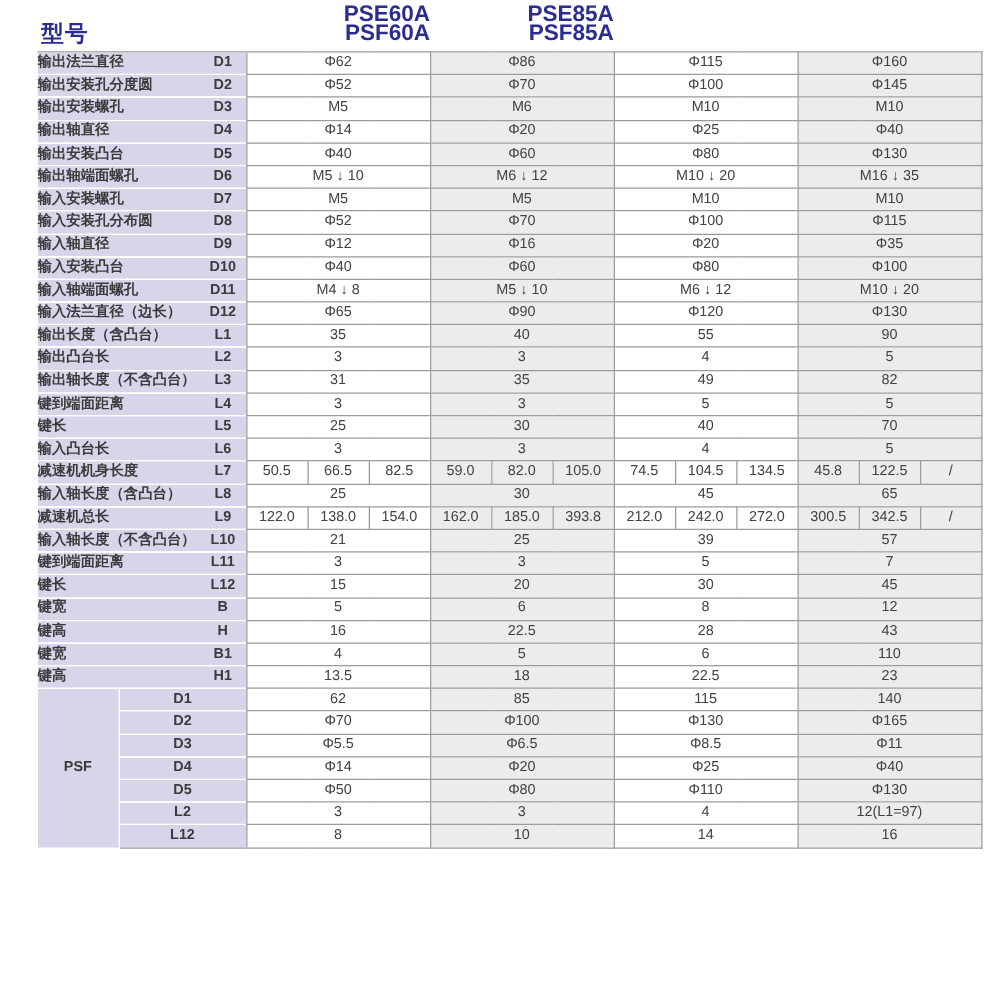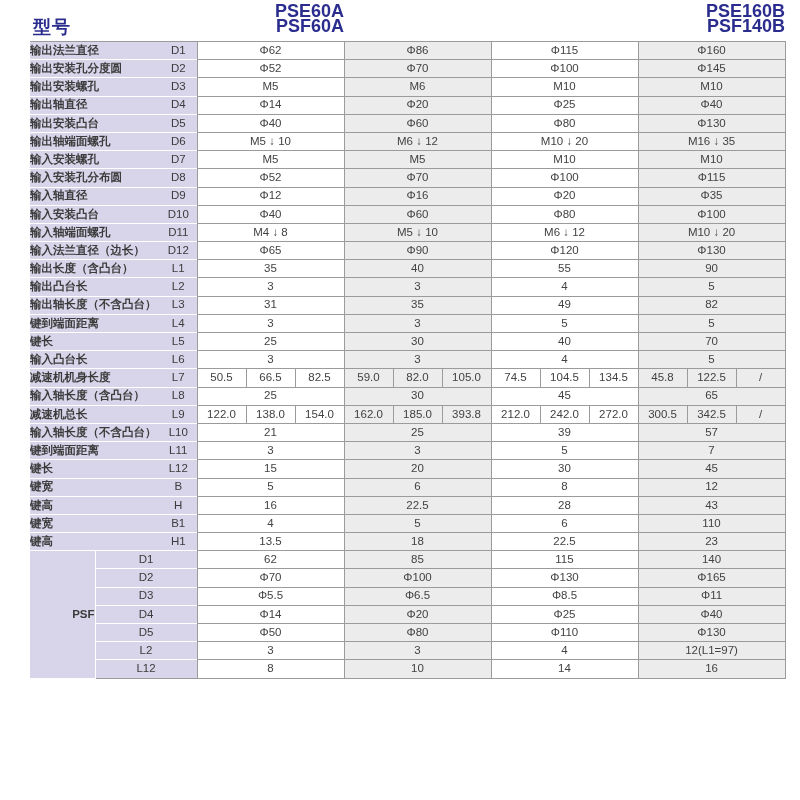--- a/index.html
+++ b/index.html
@@ -37,49 +37,49 @@
   table.spec td{
     height:17.2px;padding:0;font-size:11.5px;line-height:1;white-space:nowrap;
     overflow:hidden;vertical-align:middle;
   }
   td.lab{
     background:var(--label-bg);border-top:1px solid #ffffff;
     font-weight:bold;color:#3b3b3b;text-align:left;padding-left:8px;
   }
   td.code{
     background:var(--label-bg);border-top:1px solid #ffffff;
-    font-weight:normal;color:#3b3b3b;text-align:center;
+    font-weight:bold;color:#3b3b3b;text-align:center;
   }
   td.psf-lab{
     background:var(--label-bg);border-top:1px solid #ffffff;
     border-right:1px solid #ffffff;
-    font-weight:bold;color:#3b3b3b;text-align:right;padding-left:0;
+    font-weight:bold;color:#3b3b3b;text-align:center;padding-left:0;
   }
   td.v{
     border:1px solid var(--border);text-align:center;color:#424242;background:#ffffff;
   }
   td.v.alt{background:var(--col-alt-bg);}
   table.spec tr:first-child td.lab,
   table.spec tr:first-child td.code{border-top:1px solid var(--border);}
   table.spec tr:last-child td{border-bottom:1px solid var(--border);}
 </style>
 </head>
 <body>
 
 <div class="page">
 
   <div class="hdr">
     <span class="model-label">型号</span>
     <div class="model-col m0">
       <div>PSE60A</div>
       <div>PSF60A</div>
     </div>
-    <div class="model-col m3">
-      <div>PSE160B</div>
-      <div>PSF140B</div>
+    <div class="model-col m1">
+      <div>PSE85A</div>
+      <div>PSF85A</div>
     </div>
   </div>
 
   <table class="spec">
     <colgroup>
       <col style="width:65px">
         <col style="width:65px">
         <col style="width:37px">
       <col style="width:49px">
         <col style="width:49px">

